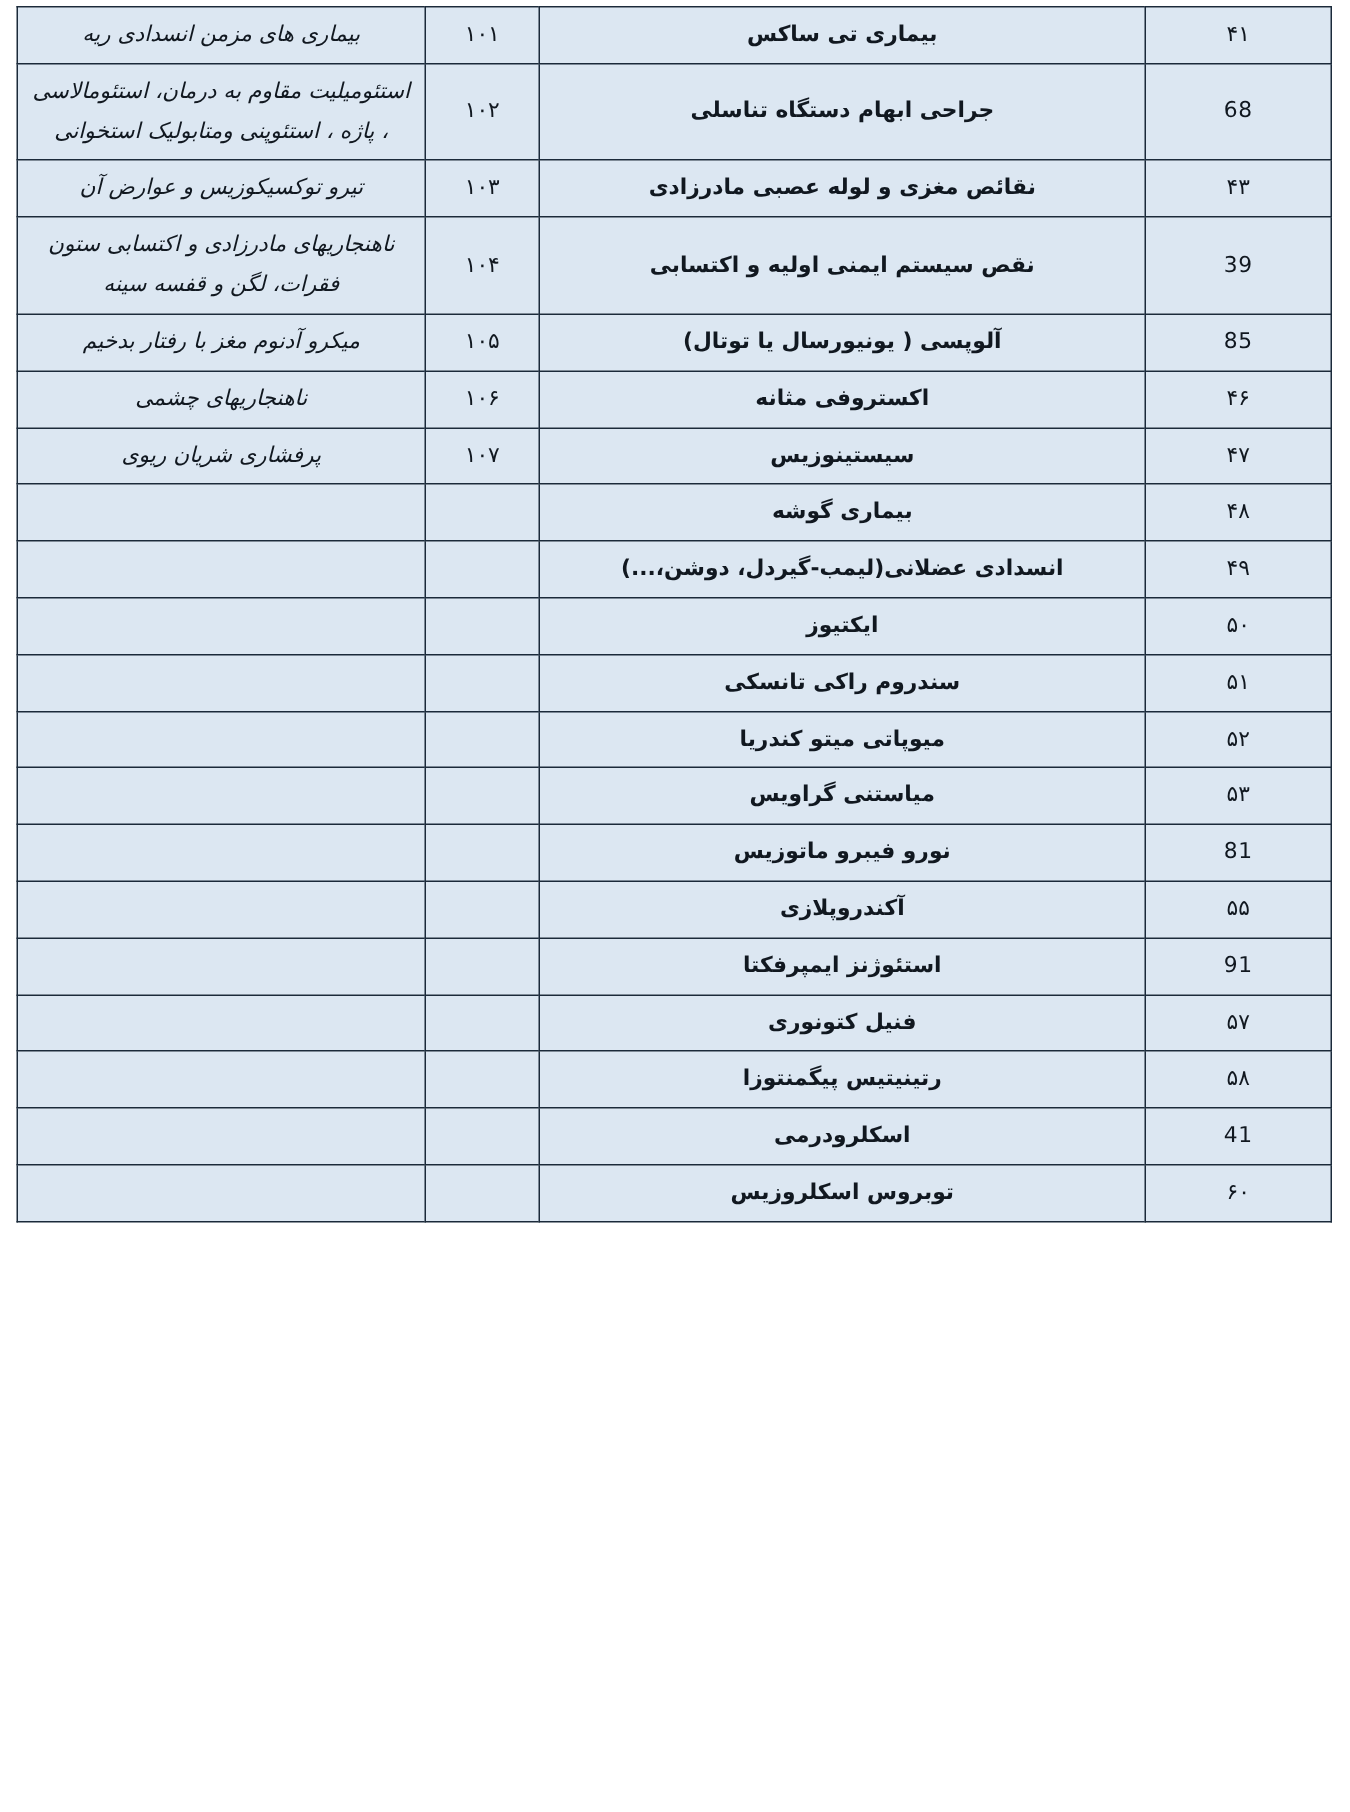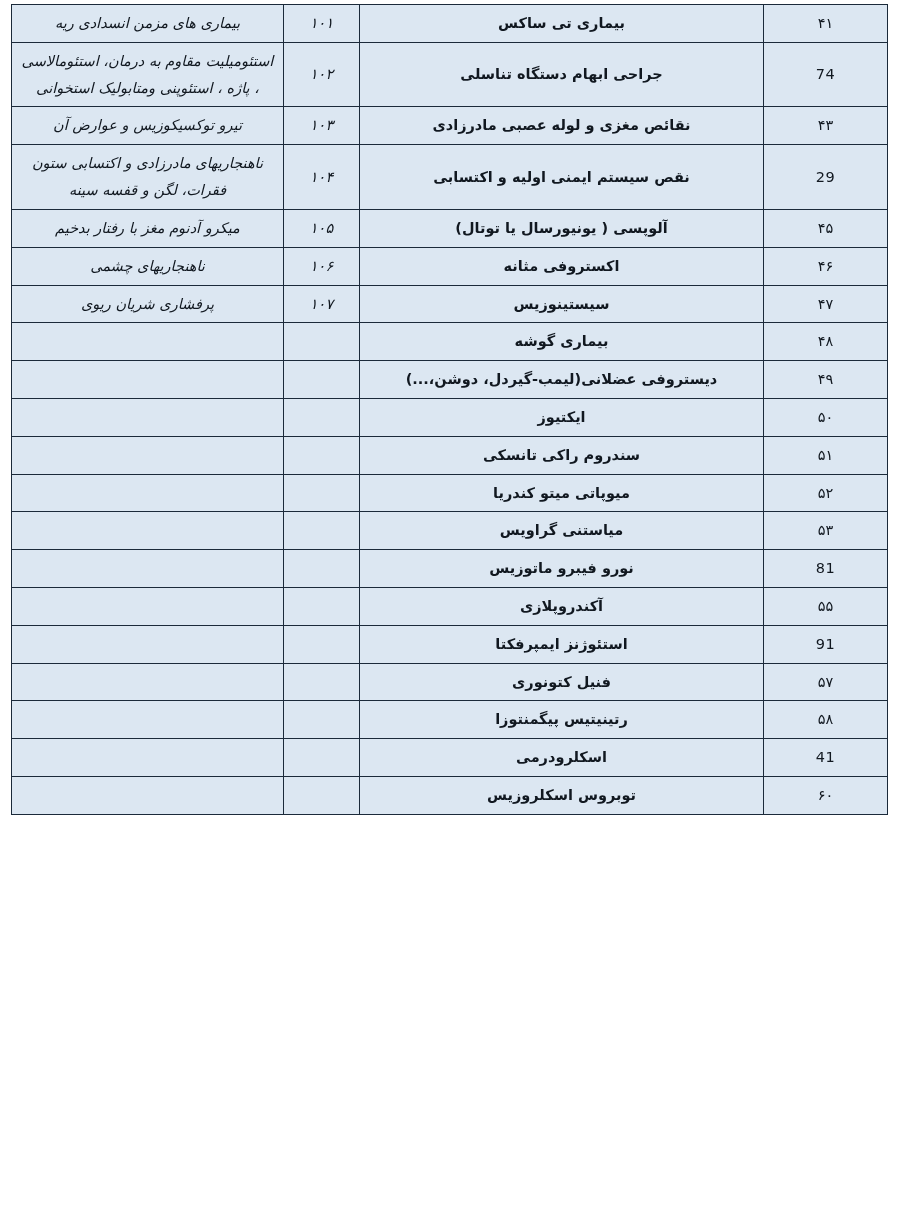--- a/index.html
+++ b/index.html
@@ -43,21 +43,21 @@
     overflow-wrap: break-word;
   }
 
   
   col.c-idx    { width: 124px; }
   col.c-name   { width: 404px; }
   col.c-num    { width: 76px; }
   col.c-desc   { width: 272px; }
 
   td.idx  { font-size: 15px; letter-spacing: .5px; }
-  td.num  { font-size: 14.5px; letter-spacing: .5px; font-style: italic; }
+  td.num  { font-size: 14.5px; letter-spacing: .5px; }
   td.name { font-size: 15px; font-weight: bold; }
   td.desc { font-size: 14.5px; line-height: 1.95; font-style: italic; }
   td.empty { }
 </style>
 </head>
 <body>
 
 <div class="sheet">
   <table class="grid">
     <colgroup>
@@ -67,39 +67,39 @@
       <col class="c-desc">
     </colgroup>
     <tbody>
         <tr>
           <td class="idx">۴۱</td>
           <td class="name">بیماری تی ساکس</td>
           <td class="num">۱۰۱</td>
           <td class="desc">بیماری های مزمن انسدادی ریه</td>
         </tr>
         <tr>
-          <td class="idx">74</td>
+          <td class="idx">68</td>
           <td class="name">جراحی ابهام دستگاه تناسلی</td>
           <td class="num">۱۰۲</td>
           <td class="desc">استئومیلیت مقاوم به درمان، استئومالاسی ، پاژه ، استئوپنی ومتابولیک استخوانی</td>
         </tr>
         <tr>
           <td class="idx">۴۳</td>
           <td class="name">نقائص مغزی و لوله عصبی مادرزادی</td>
           <td class="num">۱۰۳</td>
           <td class="desc">تیرو توکسیکوزیس و عوارض آن</td>
         </tr>
         <tr>
-          <td class="idx">29</td>
+          <td class="idx">39</td>
           <td class="name">نقص سیستم ایمنی اولیه و اکتسابی</td>
           <td class="num">۱۰۴</td>
           <td class="desc">ناهنجاریهای مادرزادی و اکتسابی ستون فقرات، لگن و قفسه سینه</td>
         </tr>
         <tr>
-          <td class="idx">۴۵</td>
+          <td class="idx">85</td>
           <td class="name">آلوپسی ( یونیورسال یا توتال)</td>
           <td class="num">۱۰۵</td>
           <td class="desc">میکرو آدنوم مغز با رفتار بدخیم</td>
         </tr>
         <tr>
           <td class="idx">۴۶</td>
           <td class="name">اکستروفی مثانه</td>
           <td class="num">۱۰۶</td>
           <td class="desc">ناهنجاریهای چشمی</td>
         </tr>
@@ -110,21 +110,21 @@
           <td class="desc">پرفشاری شریان ریوی</td>
         </tr>
         <tr>
           <td class="idx">۴۸</td>
           <td class="name">بیماری گوشه</td>
           <td class="num empty"></td>
           <td class="desc empty"></td>
         </tr>
         <tr>
           <td class="idx">۴۹</td>
-          <td class="name">دیستروفی عضلانی(لیمب-گیردل، دوشن،...)</td>
+          <td class="name">انسدادی عضلانی(لیمب-گیردل، دوشن،...)</td>
           <td class="num empty"></td>
           <td class="desc empty"></td>
         </tr>
         <tr>
           <td class="idx">۵۰</td>
           <td class="name">ایکتیوز</td>
           <td class="num empty"></td>
           <td class="desc empty"></td>
         </tr>
         <tr>

